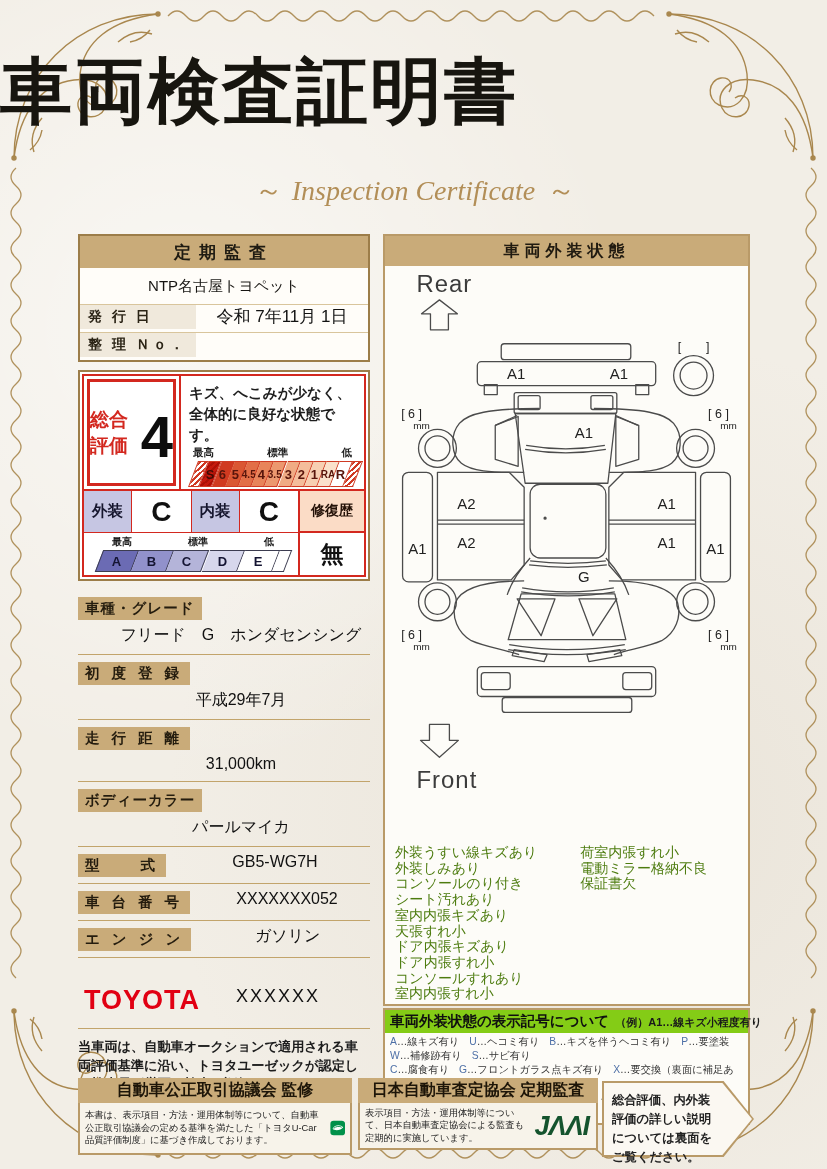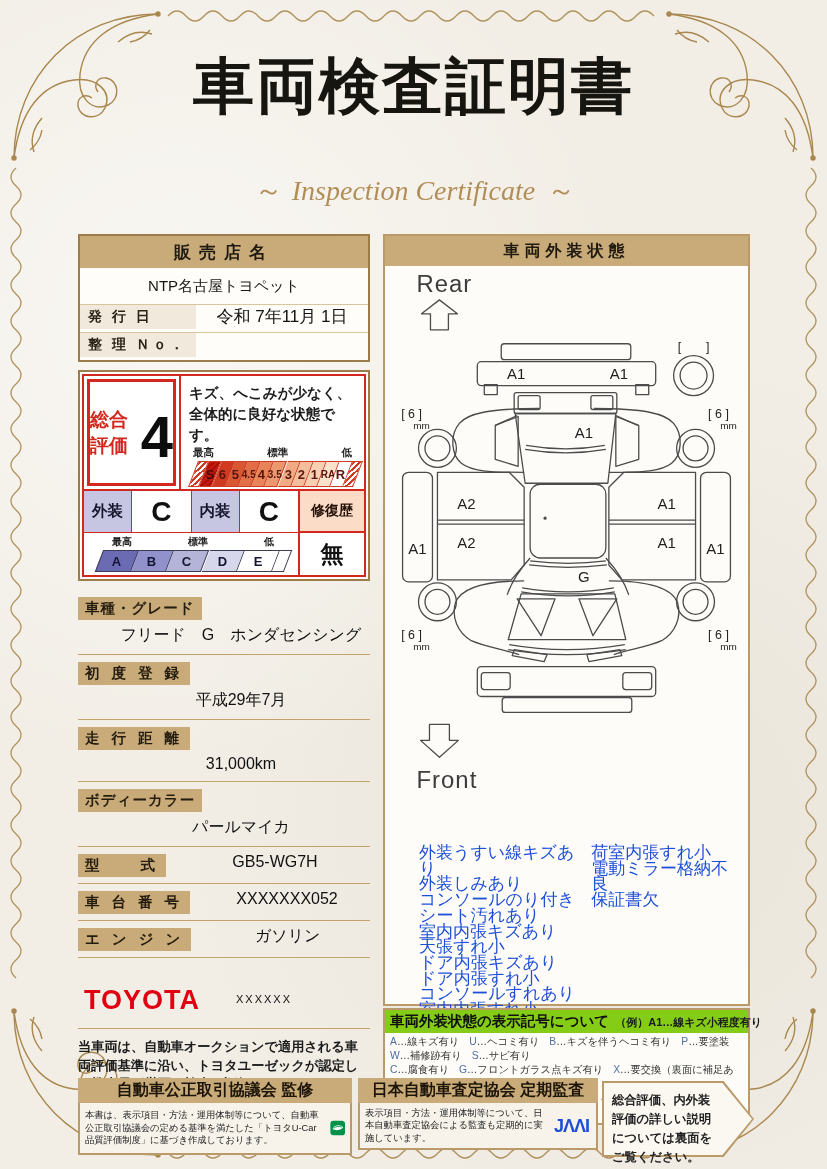--- a/index.html
+++ b/index.html
@@ -6,22 +6,22 @@
   body{width:827px;height:1169px;position:relative;font-family:"Liberation Sans","DejaVu Sans",sans-serif;
        background:#f2eee6;overflow:hidden;}
   .sheet{position:absolute;inset:0;
        background:
          radial-gradient(circle at 22% 28%, rgba(255,255,255,.55), rgba(255,255,255,0) 42%),
          radial-gradient(circle at 78% 70%, rgba(205,193,172,.22), rgba(205,193,172,0) 46%),
          #f2eee6;}
   .frame{position:absolute;inset:0;pointer-events:none;}
 
   
-  .title{position:absolute;top:56px;left:0;width:100%;text-align:center;
-         font-family:"Liberation Serif","DejaVu Serif",serif;font-weight:bold;font-size:61px;line-height:1;
+  .title{position:absolute;top:56px;left:0;width:100%;text-align:left;
+         font-family:"Liberation Serif","DejaVu Serif",serif;font-weight:bold;font-size:72px;line-height:1;
          color:#17150f;letter-spacing:2px;}
   .subtitle{position:absolute;top:172px;left:0;width:100%;text-align:center;
          font-family:"Liberation Serif","DejaVu Serif",serif;font-style:italic;font-size:28px;color:#b28e57;}
   .subtitle .fl{font-style:normal;margin:0 12px;letter-spacing:-3px;}
 
   
   .lcol{position:absolute;left:78px;top:234px;width:292px;}
 
   .dbox{border:2px solid #9c7d49;background:#fffdf9;}
   .dhead{background:#c9ab79;text-align:center;font-weight:bold;font-size:17px;letter-spacing:8px;
@@ -85,51 +85,51 @@
         padding:2px 7px;margin-top:7px;letter-spacing:1px;}
   .flab.wide{letter-spacing:4px;}
   .fval{text-align:center;font-size:16px;color:#111;padding:5px 0 8px 34px;}
   .field.inline{display:flex;align-items:center;padding-bottom:6px;min-height:37px;box-sizing:border-box;}
   .field.inline .fval{flex:1;padding:0 0 0 14px;}
 
   .insp{position:relative;height:70px;border-bottom:1px solid #c2a46b;}
   .badge{position:absolute;right:0;top:4px;background:#e8372b;color:#fff;font-weight:bold;font-size:15px;
          padding:3px 7px;letter-spacing:1px;}
   .brand{position:absolute;left:6px;top:27px;color:#e10012;font-size:27px;font-weight:bold;letter-spacing:1px;}
-  .inum{position:absolute;left:158px;top:35px;font-size:11px;letter-spacing:2px;color:#111;}
+  .inum{position:absolute;left:158px;top:28px;font-size:18px;letter-spacing:2px;color:#111;}
   .para{margin-top:9px;font-size:13.2px;font-weight:bold;line-height:1.42;color:#1c1c1c;}
 
   
   .ebox{position:absolute;left:383px;top:234px;width:367px;height:772px;border:2px solid #b99a68;
         background:#fdfcf8;box-sizing:border-box;}
   .ehead{background:#c9ab79;text-align:center;font-weight:bold;font-size:16px;letter-spacing:5px;
          padding:5px 0 4px;color:#201a10;}
   .diagram{height:578px;}
   .diagram svg{display:block;}
-  .conds{display:flex;padding:1px 10px 0;font-size:17px;line-height:15.7px;color:#1d4ed8;margin-left:24px;}
+  .conds{display:flex;padding:1px 10px 0;font-size:14px;line-height:15.7px;color:#4d7c0f;}
   .clcol{width:54%;} .crcol{flex:1;}
 
   .lbox{position:absolute;left:383px;top:1008px;width:367px;border:2px solid #b99a68;
         background:#fdfcf8;box-sizing:border-box;}
   .lhead{background:#84cc16;display:flex;align-items:baseline;gap:6px;padding:2px 5px;}
   .ltitle{font-weight:bold;font-size:14.5px;color:#101010;white-space:nowrap;}
   .lex{font-size:11px;font-weight:bold;color:#1a1a1a;white-space:nowrap;}
   .lbody{padding:2px 5px 3px;font-size:10.3px;line-height:1.38;color:#333;}
   .lk{color:#4d6fa6;}
   .lknum{color:#bf6f2f;}
   .lsep{display:inline-block;width:7px;}
 
   
   .fbox{position:absolute;top:1078px;}
   .f1{left:78px;width:274px;}
   .f2{left:358px;width:240px;}
   .fh{background:#c9ab79;text-align:center;font-weight:bold;font-size:16px;padding:2px 0;color:#1d1508;}
   .fb{border:2px solid #b99a68;border-top:none;display:flex;gap:5px;padding:4px 5px;background:#f7f3ea;
       font-size:9.3px;line-height:1.34;color:#222;align-items:center;}
-  .jaai{font-size:18px;font-weight:bold;color:#1d4ed8;letter-spacing:-1px;flex:none;padding:0 2px;}
+  .jaai{font-size:27px;font-weight:bold;font-style:italic;color:#14532d;letter-spacing:-1px;flex:none;padding:0 2px;}
   .f3{position:absolute;left:602px;top:1081px;width:152px;height:76px;}
   .f3o{position:absolute;inset:0;background:#b99a68;clip-path:polygon(0 0,80% 0,100% 50%,80% 100%,0 100%);}
   .f3i{position:absolute;inset:2px;background:#fbf8f2;clip-path:polygon(0 0,80% 0,100% 50%,80% 100%,0 100%);}
   .f3t{position:absolute;inset:0;padding:10px 36px 10px 10px;font-size:12.3px;font-weight:bold;line-height:1.55;color:#222;}
 </style>
 </head>
 <body>
 
 <div class="sheet">
 
@@ -158,21 +158,21 @@
     <use href="#cf" transform="translate(0,1169) scale(1,-1)"></use>
     <use href="#cf" transform="translate(827,1169) scale(-1,-1)"></use>
   </svg>
 
   <div class="title">車両検査証明書</div>
   <div class="subtitle"><span class="fl">～</span><span>Inspection Certificate</span><span class="fl">～</span></div>
 
   <div class="lcol">
 
     <div class="dbox">
-      <div class="dhead">販売店名</div>
+      <div class="dhead">定期監査</div>
       <div class="dname">NTP名古屋トヨペット</div>
       <div class="kvrow">
         <div class="kvlab">発 行 日</div>
         <div class="kvval">令和 7年11月 1日</div>
       </div>
       <div class="kvrow">
         <div class="kvlab">整 理 Ｎｏ．</div>
         <div class="kvval"></div>
       </div>
     </div>

